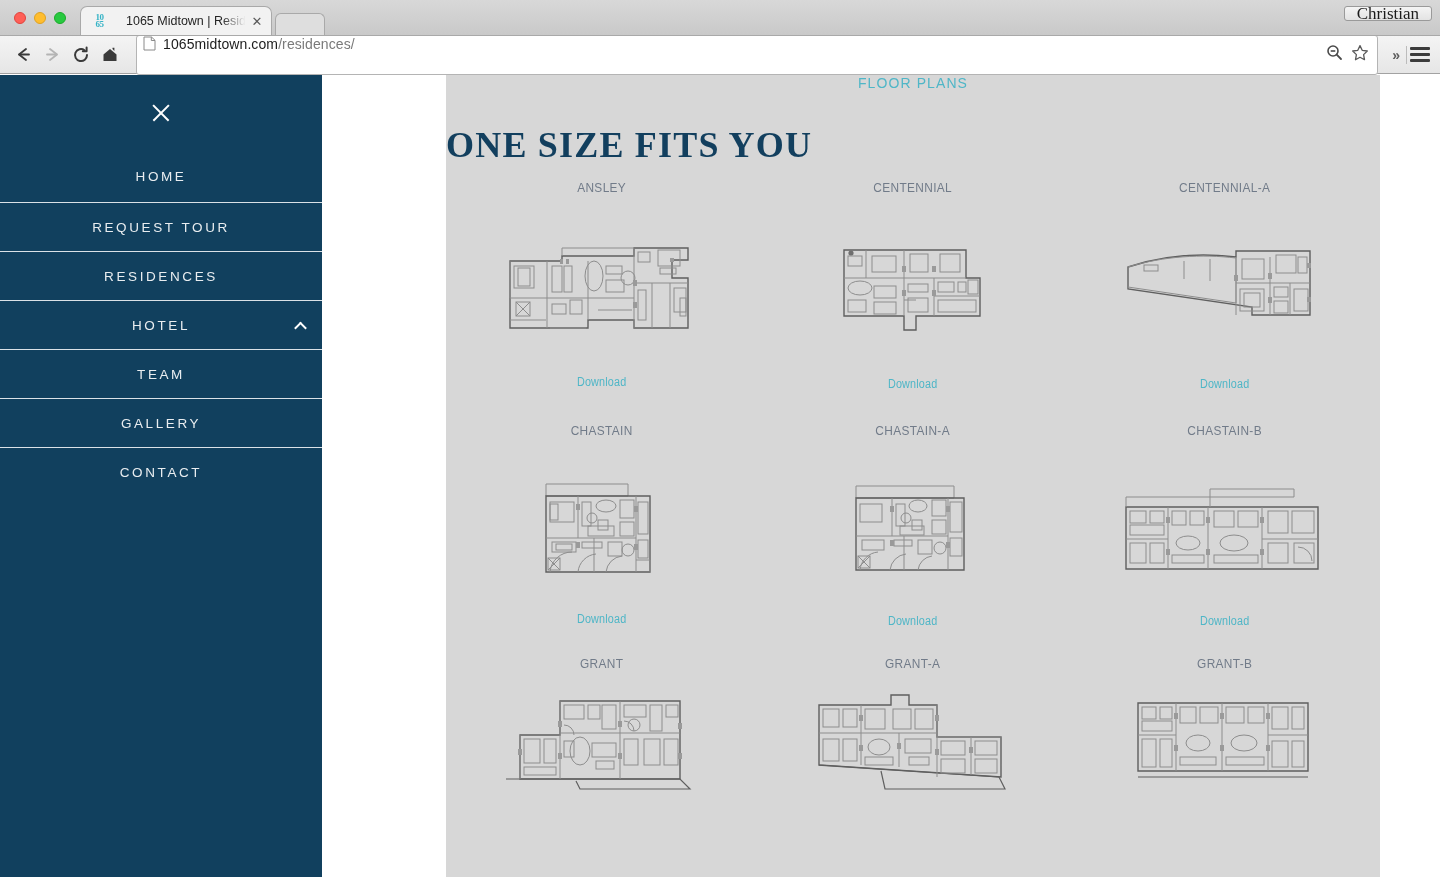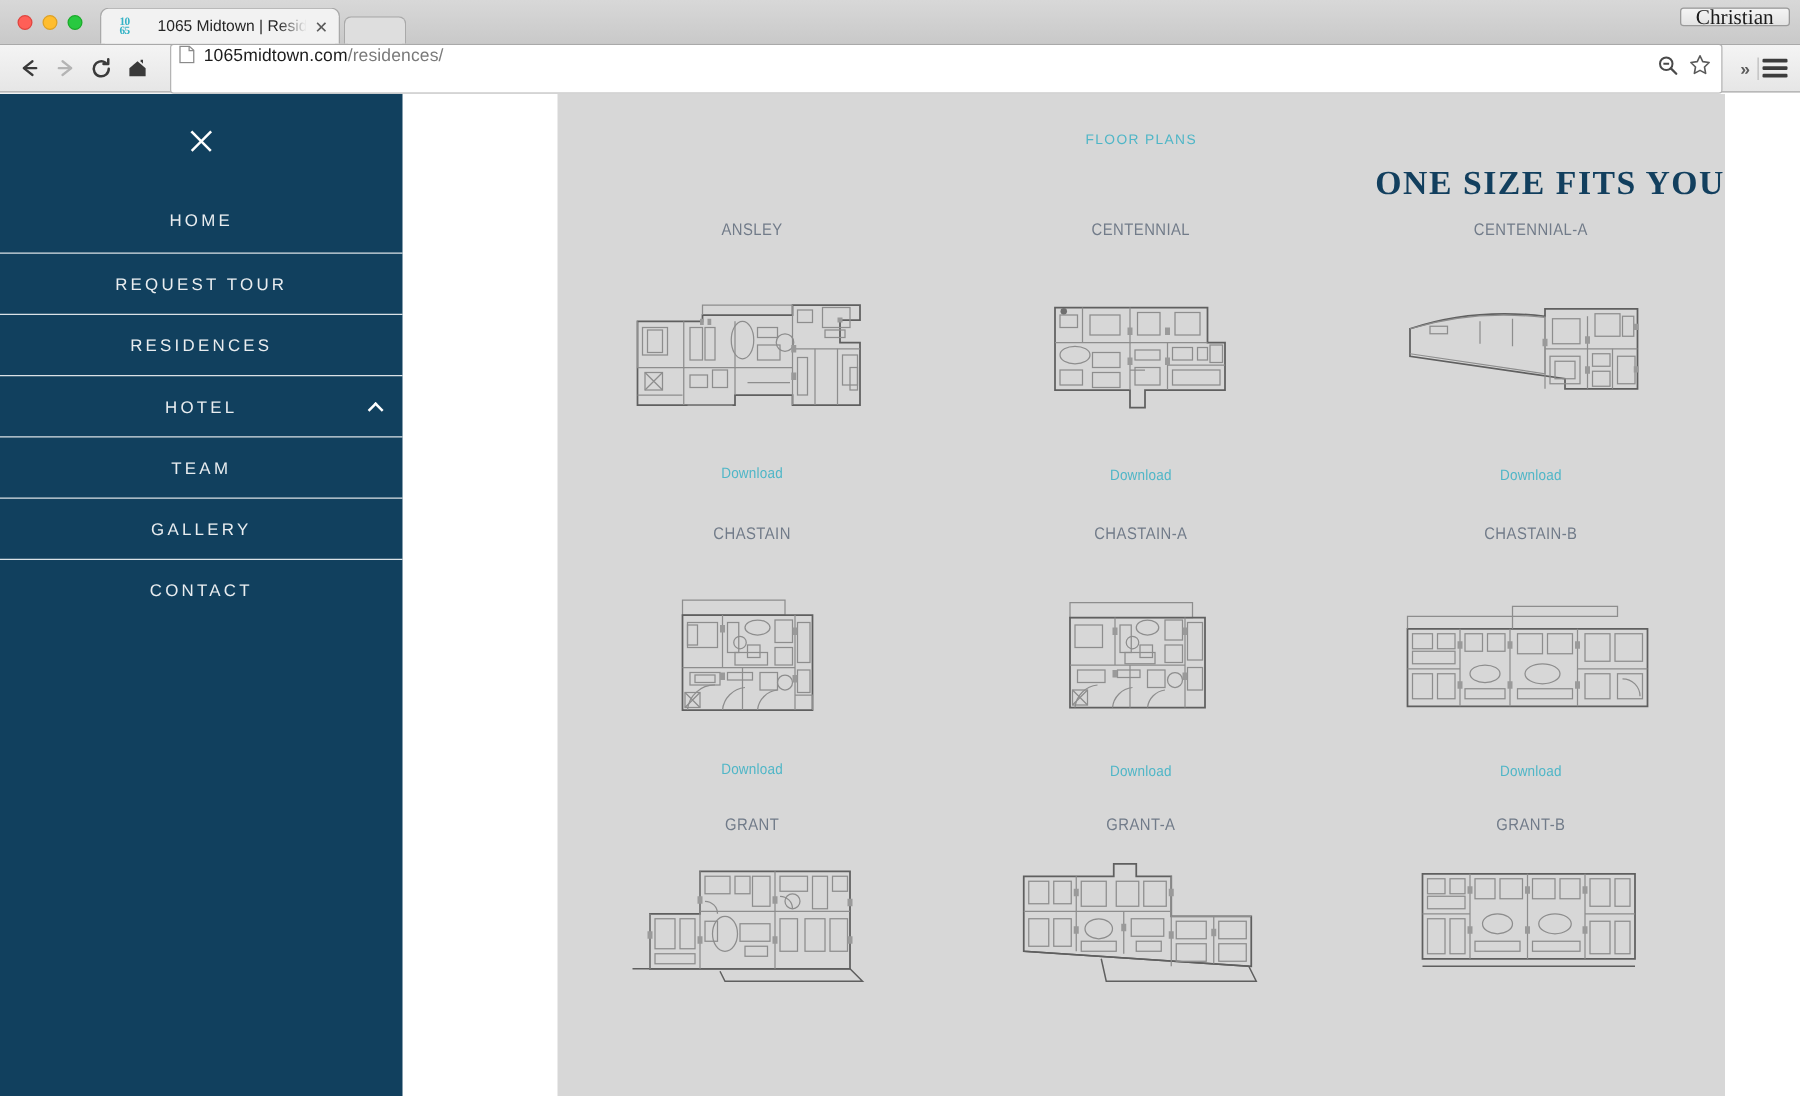--- a/index.html
+++ b/index.html
@@ -157,31 +157,30 @@
   }
 
   
   .content {
     position: absolute; left: 446px; top: 0;
     width: 934px; height: 802px;
     background: #d7d7d7;
   }
   .eyebrow {
     text-align: center;
-    margin-top: 31px;
     color: #4fb6c7;
-    font-size: 11px;
+    font-size: 14px;
     letter-spacing: 1.1px;
   }
   .headline {
-    text-align: right;
-    margin-top: 13px;
+    text-align: left;
+    margin-top: 33px;
     font-family: "Liberation Serif", serif;
     font-weight: bold;
-    font-size: 27px;
+    font-size: 36px;
     color: #123f5e;
     letter-spacing: 1.2px;
   }
 
   .grid {
     margin-top: 14px;
     display: grid;
     grid-template-columns: repeat(3, 1fr);
   }
   .cell { text-align: center; }

